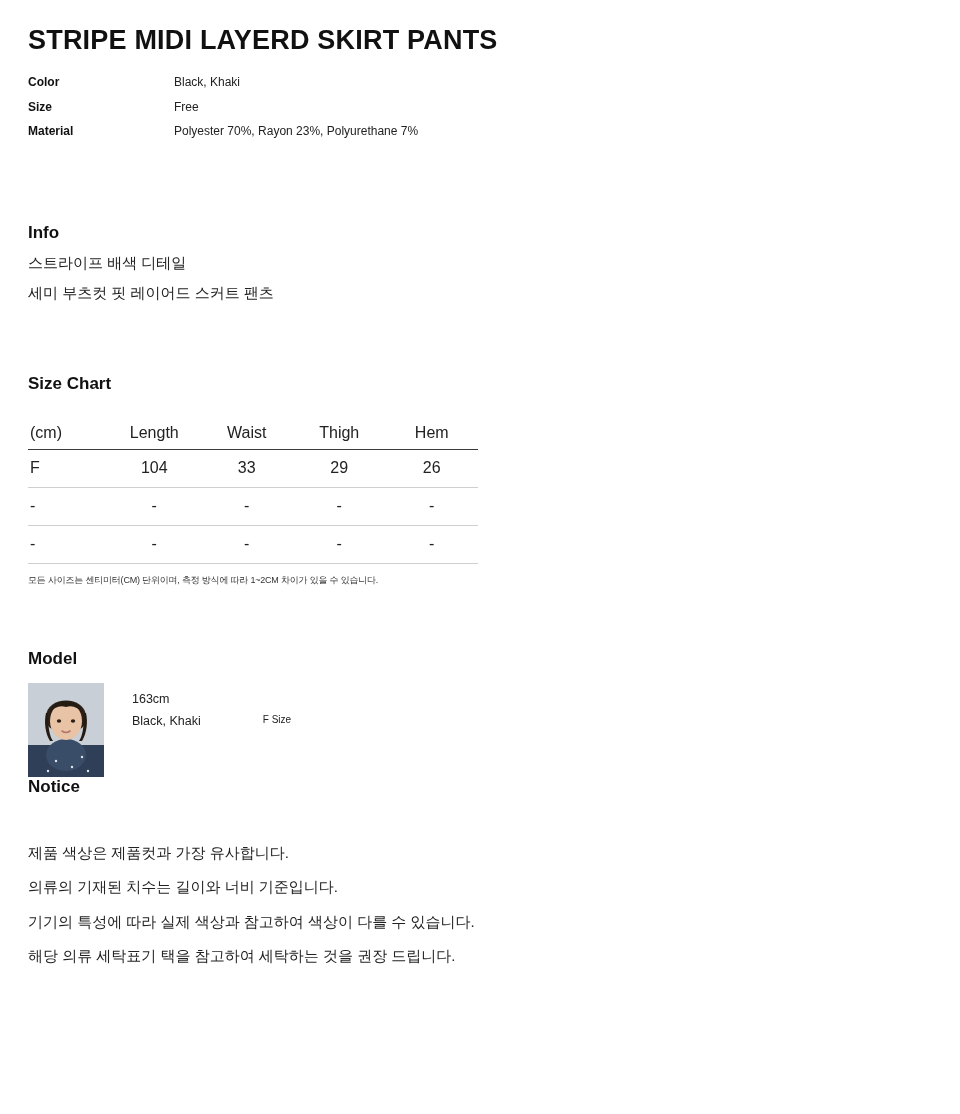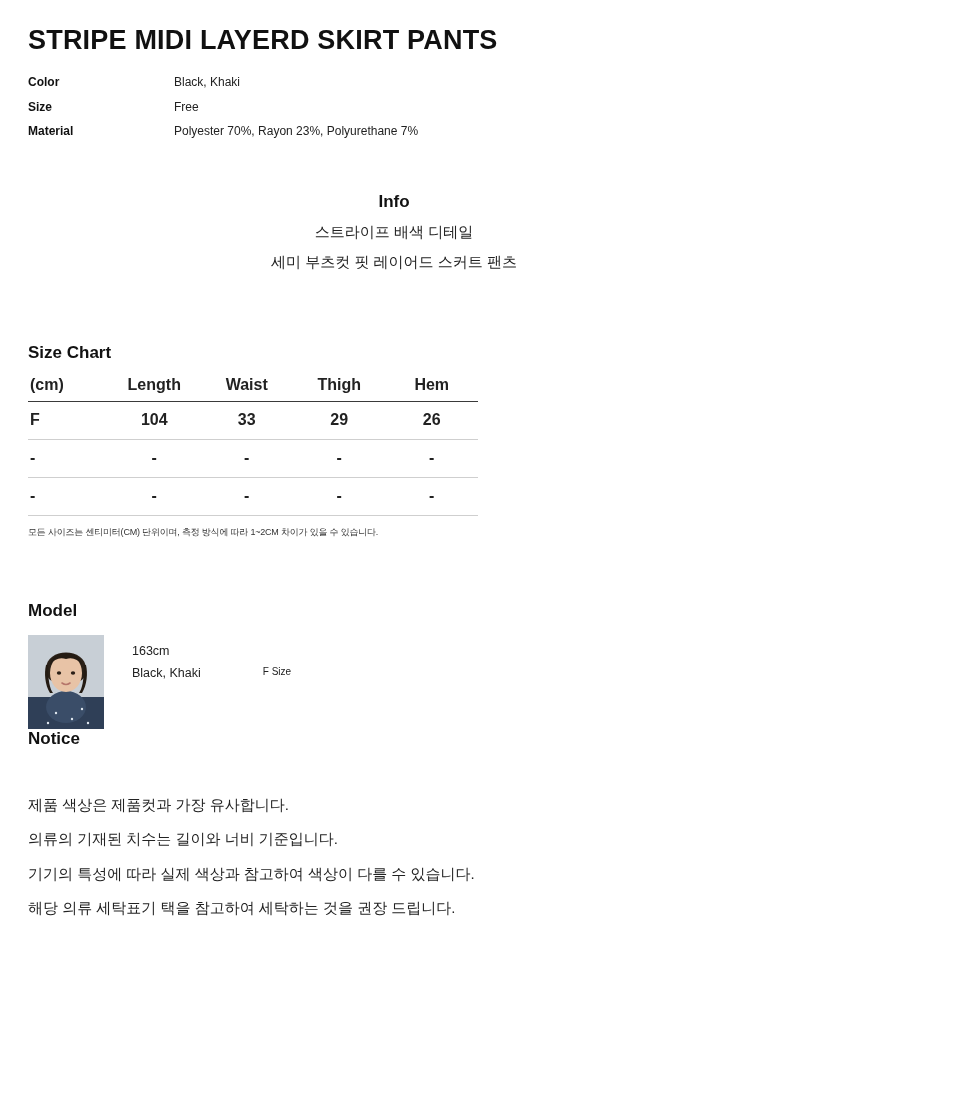--- a/index.html
+++ b/index.html
@@ -56,47 +56,46 @@
   }
 
   
   .section-heading {
     font-size: 17px;
     font-weight: bold;
     color: #111111;
     margin: 0 0 12px 0;
   }
   .info-block {
-    margin-top: 45px;
-    text-align: center;
+    margin-top: 76px;
   }
   .info-line {
     font-size: 15px;
     color: #222222;
     line-height: 1.1;
     margin-bottom: 14px;
   }
 
   
   .size-chart-block {
     margin-top: 72px;
   }
   .size-chart-block .section-heading {
-    margin-bottom: 7px;
+    margin-bottom: 24px;
   }
   table.size-chart {
     border-collapse: collapse;
     width: 450px;
     table-layout: fixed;
   }
   table.size-chart th,
   table.size-chart td {
     text-align: center;
     font-size: 16px;
-    font-weight: bold;
+    font-weight: normal;
     color: #222222;
     padding: 6px 0 8px 0;
     border-bottom: 1px solid #cfcfcf;
   }
   table.size-chart thead th {
     border-bottom: 1px solid #3a3a3a;
     padding-bottom: 7px;
   }
   table.size-chart th.col-unit,
   table.size-chart td.col-unit {

